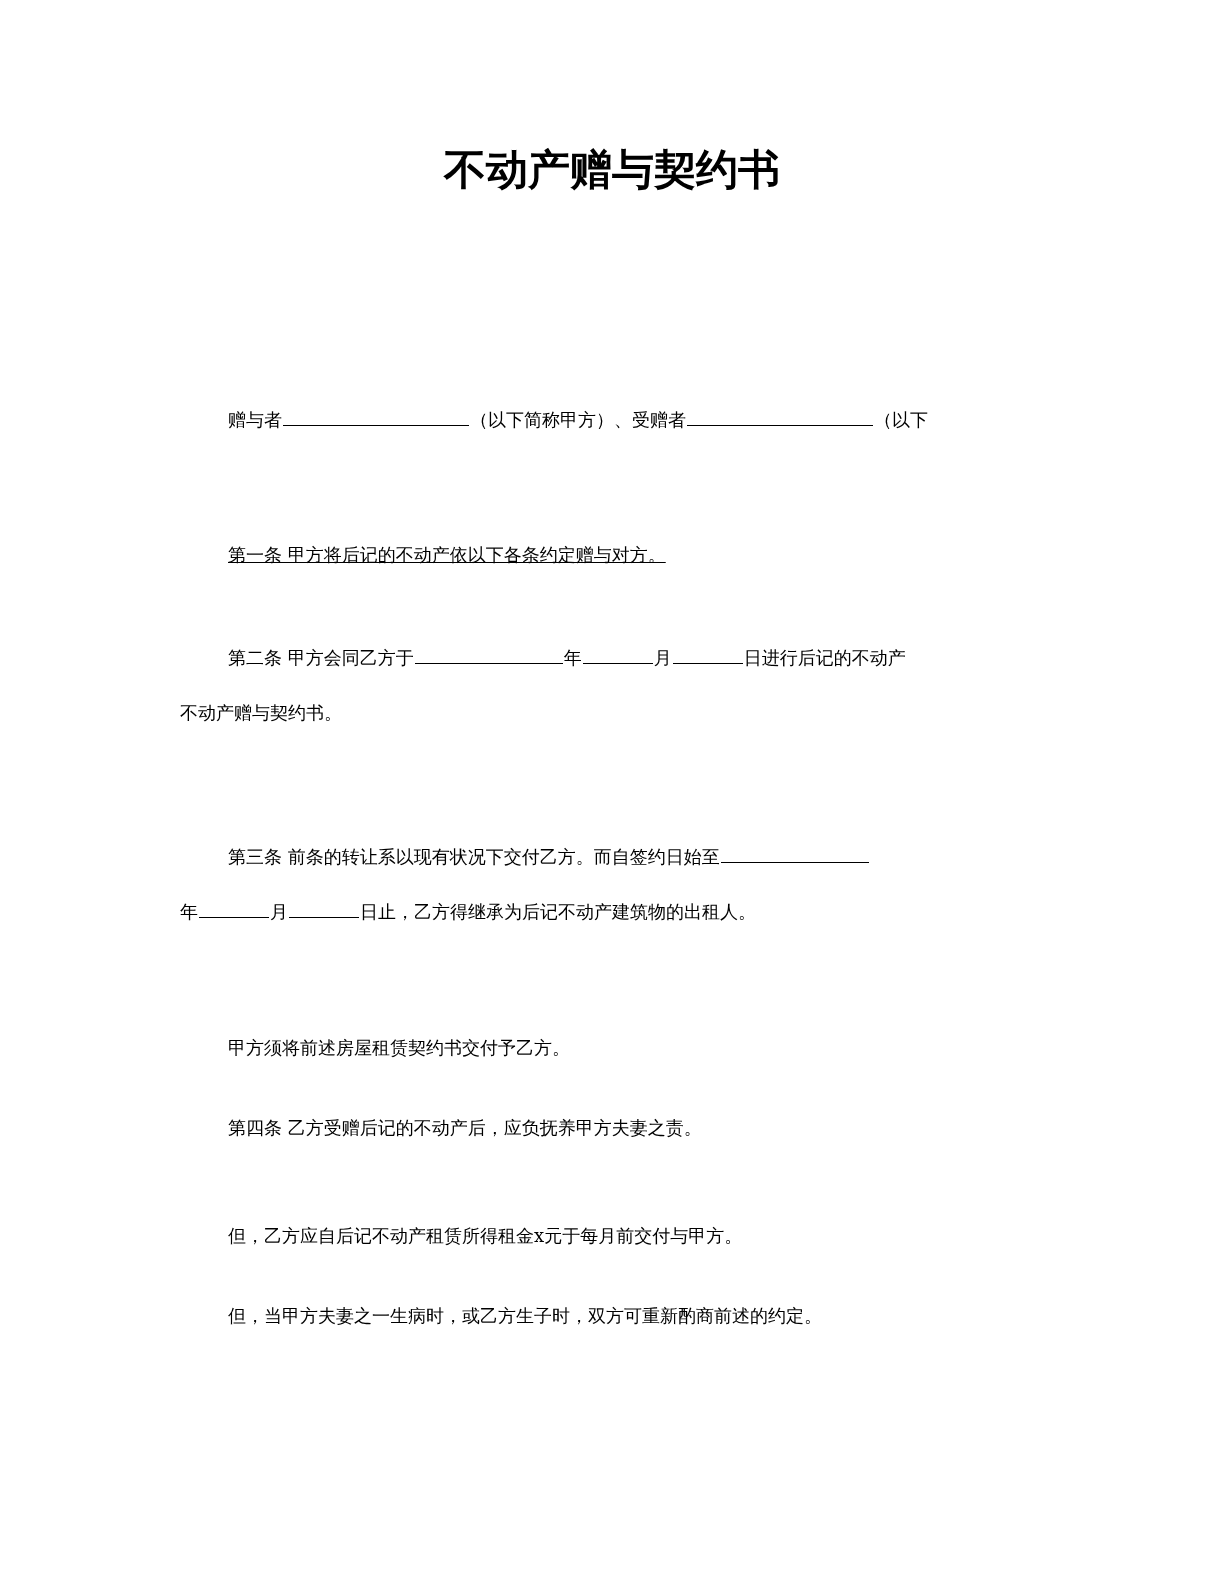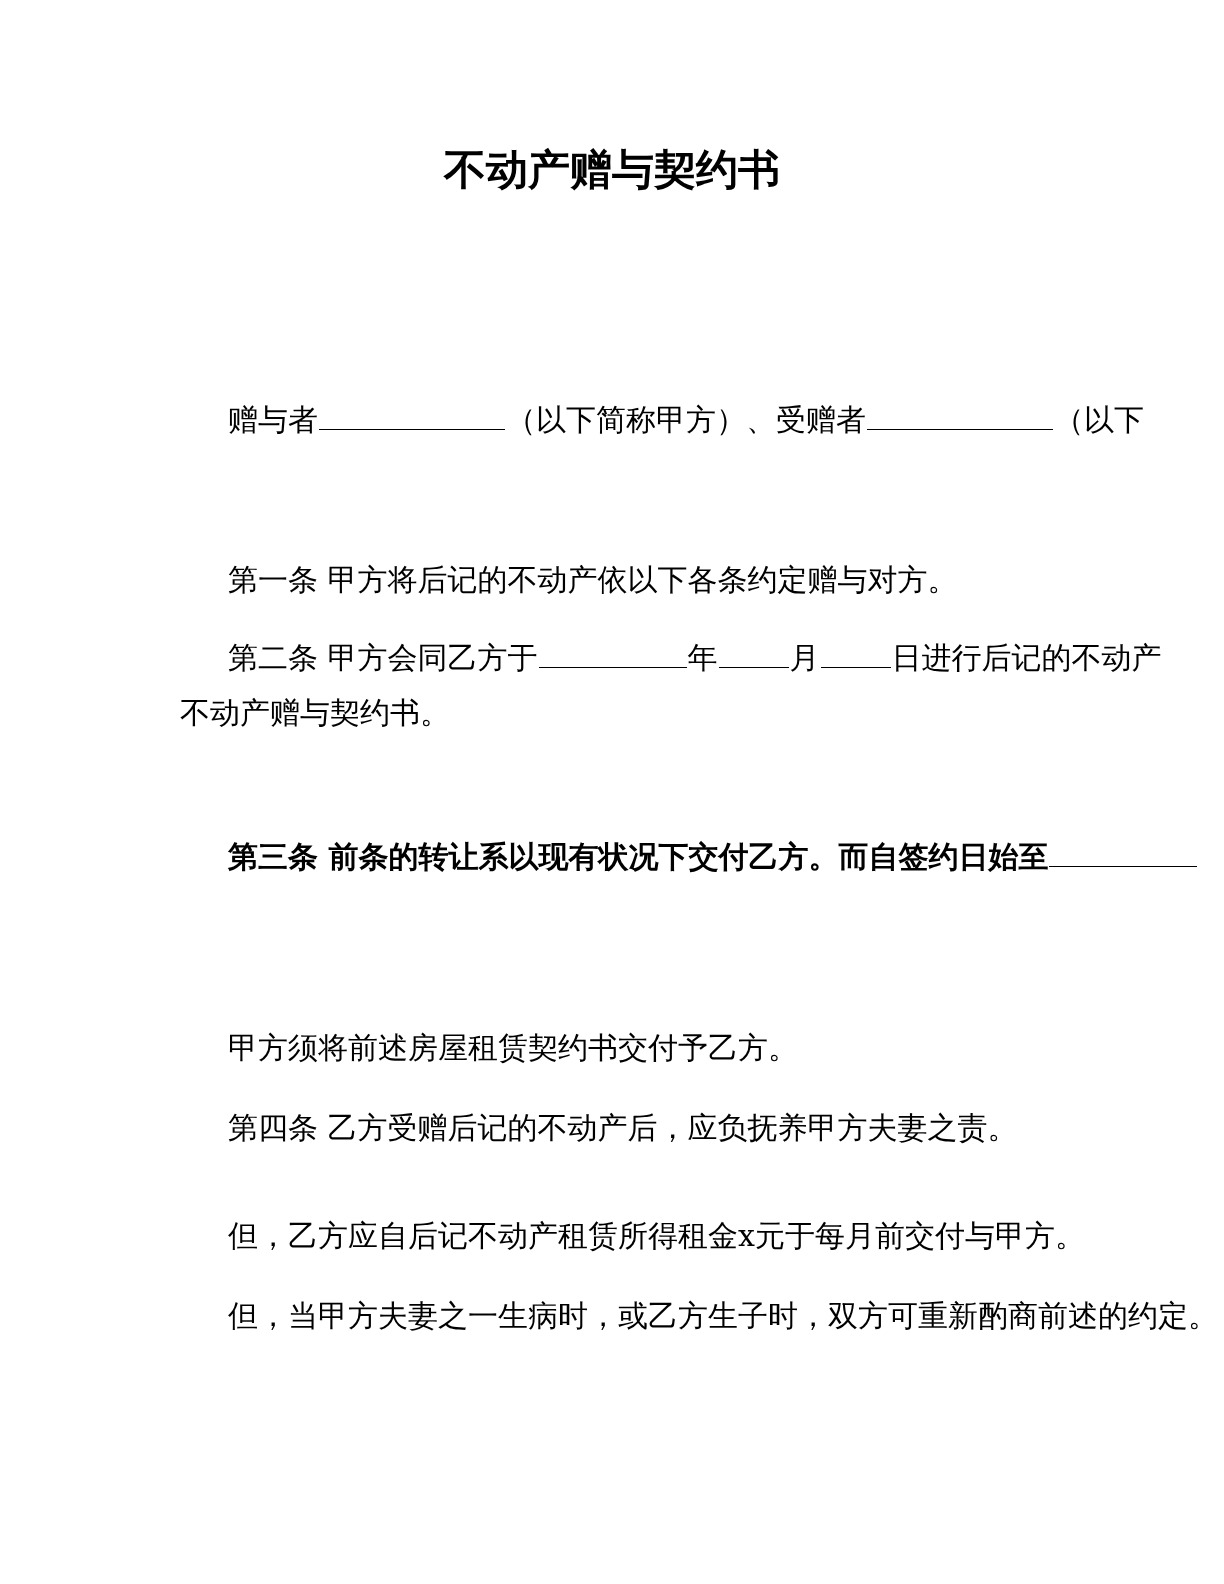--- a/index.html
+++ b/index.html
@@ -24,21 +24,21 @@
     font-family: "DejaVu Sans", "Liberation Sans", sans-serif;
     font-weight: bold;
     font-size: 42px;
     line-height: 60px;
     letter-spacing: 0px;
   }
   .para {
     position: absolute;
     left: 180px;
     width: 860px;
-    font-size: 30px;
+    font-size: 18px;
     line-height: 55px;
     white-space: nowrap;
   }
   .line {
     display: block;
     height: 55px;
   }
   .indent {
     padding-left: 48px;
   }
@@ -57,34 +57,37 @@
 <body>
 
 <div class="title">不动产赠与契约书</div>
 
 <div class="para" style="top:392px;">
   <span class="line indent">
     <span>赠与者</span><span class="blank b-long"></span><span>（以下简称甲方）、受赠者</span><span class="blank b-long"></span><span>（以下</span>
   </span>
 </div>
 
-<div class="para" style="top:552px;">
+<div class="para" style="top:527px;text-decoration:underline;">
   <span class="line indent">第一条  甲方将后记的不动产依以下各条约定赠与对方。</span>
 </div>
 
 <div class="para" style="top:630px;">
   <span class="line indent">
     <span>第二条  甲方会同乙方于</span><span class="blank b-year"></span><span>年</span><span class="blank b-short"></span><span>月</span><span class="blank b-short"></span><span>日进行后记的不动产</span>
   </span>
   <span class="line">不动产赠与契约书。</span>
 </div>
 
-<div class="para" style="top:829px;font-weight:bold;">
+<div class="para" style="top:829px;">
   <span class="line indent">
     <span>第三条  前条的转让系以现有状况下交付乙方。而自签约日始至</span><span class="blank b-year"></span>
+  </span>
+  <span class="line">
+    <span>年</span><span class="blank b-short"></span><span>月</span><span class="blank b-short"></span><span>日止，乙方得继承为后记不动产建筑物的出租人。</span>
   </span>
 </div>
 
 <div class="para" style="top:1020px;">
   <span class="line indent">甲方须将前述房屋租赁契约书交付予乙方。</span>
 </div>
 
 <div class="para" style="top:1100px;">
   <span class="line indent">第四条  乙方受赠后记的不动产后，应负抚养甲方夫妻之责。</span>
 </div>

